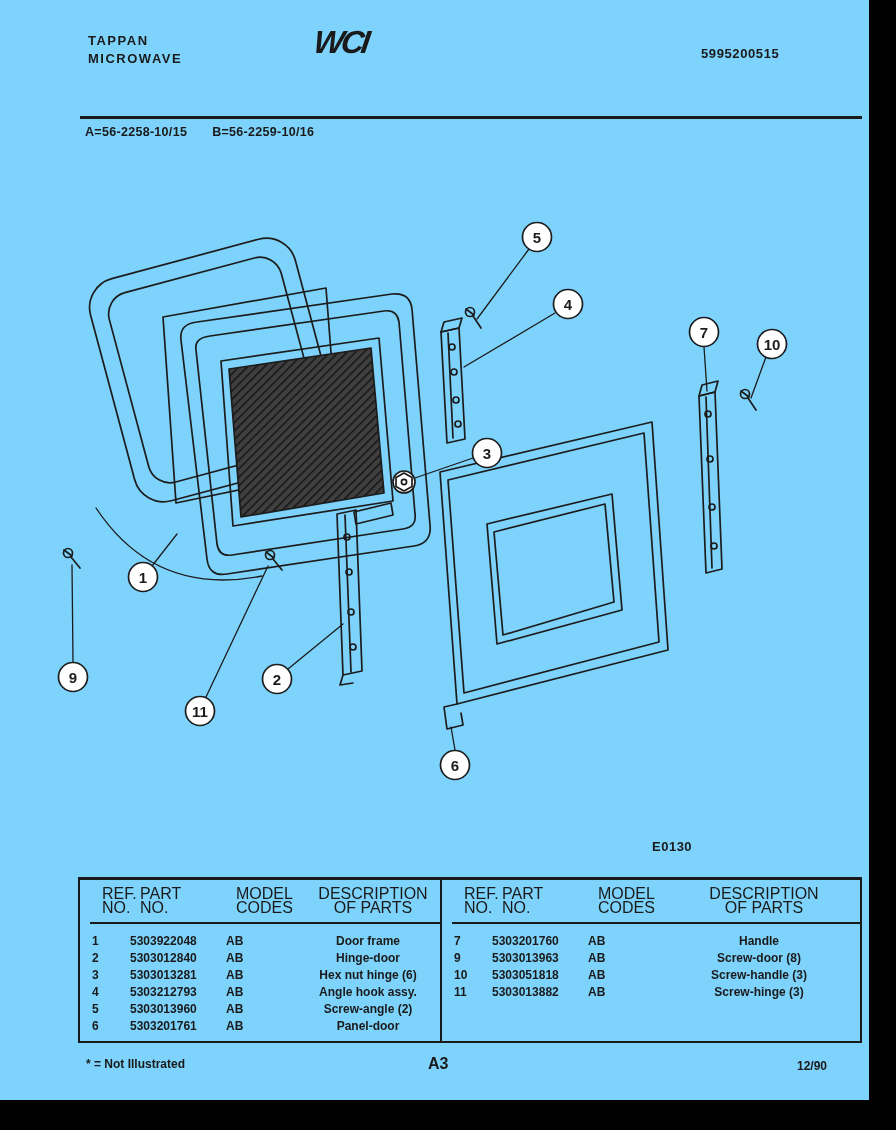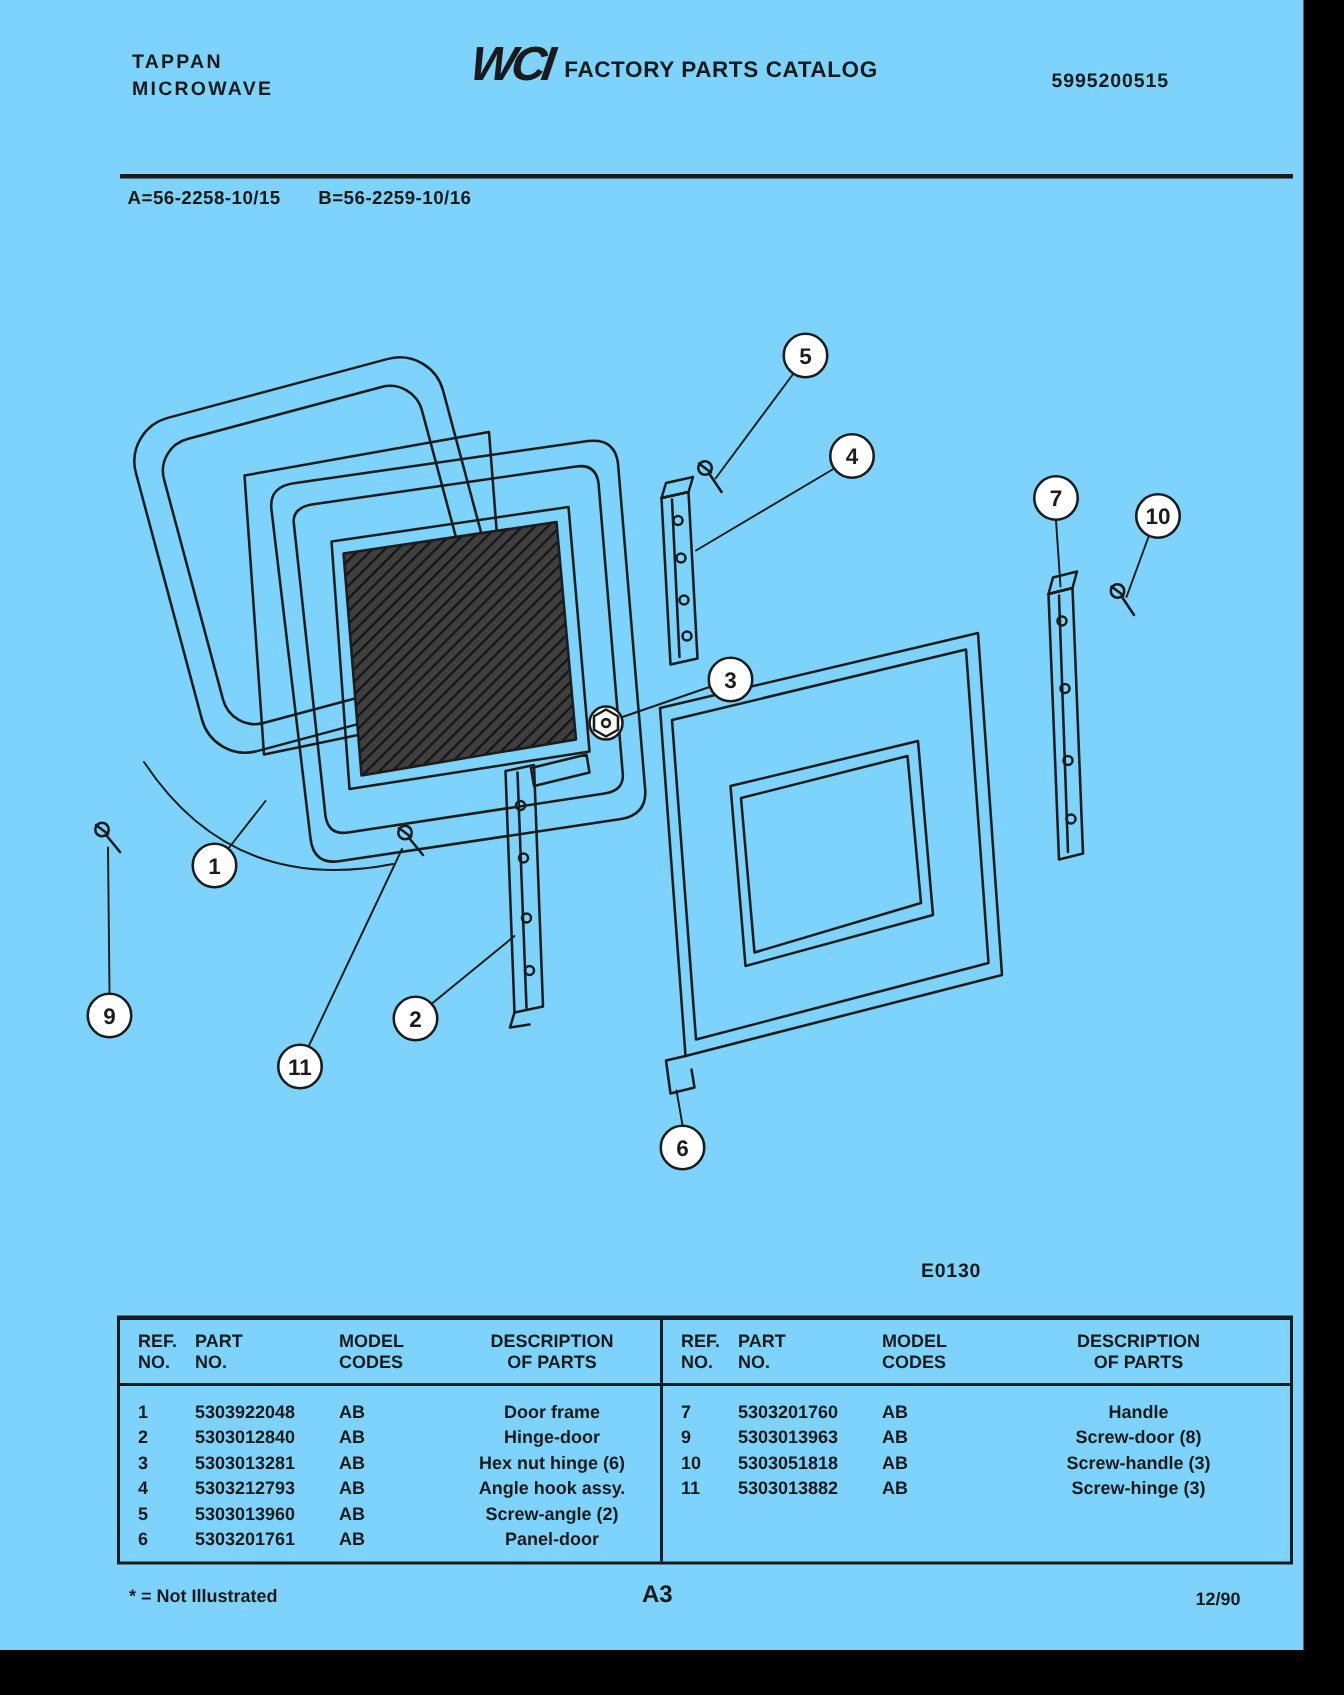--- a/index.html
+++ b/index.html
@@ -10,26 +10,26 @@
   }
   .brand { position:absolute; left:88px; top:32px; font-size:13px; font-weight:bold; letter-spacing:1.5px; line-height:18px; }
   .logo-block { position:absolute; left:314px; top:24px; display:flex; align-items:center; gap:9px; }
   .logo { font-size:32px; font-weight:bold; font-style:italic; letter-spacing:-3px; transform:skewX(-8deg); display:inline-block; }
   .catalog-title { font-size:15px; font-weight:bold; letter-spacing:0.4px; padding-top:7px; }
   .pub-number { position:absolute; left:701px; top:46px; font-size:13px; font-weight:bold; letter-spacing:0.6px; }
   .rule { position:absolute; left:80px; top:116px; width:782px; height:3px; background:#1a1a1a; }
   .model-line { position:absolute; left:85px; top:125px; font-size:12.5px; font-weight:bold; display:flex; gap:25px; letter-spacing:0.3px; }
   .diagram { position:absolute; left:0; top:172px; width:896px; height:660px; }
   .diagram text { font-family:"Liberation Sans", sans-serif; }
-  .figure-code { position:absolute; left:614px; top:839px; font-size:13px; font-weight:bold; letter-spacing:0.5px; }
+  .figure-code { position:absolute; left:652px; top:839px; font-size:13px; font-weight:bold; letter-spacing:0.5px; }
   .parts-table { position:absolute; left:78px; top:877px; width:784px; height:166px; border:2px solid #1a1a1a; border-top-width:3px; display:flex; }
   .table-half { height:100%; }
   .table-half.left { width:362px; border-right:2px solid #1a1a1a; }
   .table-half.right { flex:1; }
-  .thead { display:flex; height:44px; border-bottom:2px solid #1a1a1a; padding:7px 0 0 12px; font-size:12px; font-weight:bold; line-height:14px; }
+  .thead { display:flex; height:44px; border-bottom:2px solid #1a1a1a; padding:7px 0 0 12px; font-size:16px; font-weight:normal; line-height:14px;margin-left:10px; }
   .tbody { padding:9px 0 0 12px; font-size:12px; font-weight:bold; }
   .trow { display:flex; line-height:17px; }
   .col-ref { width:38px; }
   .col-part { width:96px; }
   .col-model { width:74px; }
   .col-desc { flex:1; padding-right:4px;text-align:center; }
   .footnote { position:absolute; left:86px; top:1057px; font-size:12px; font-weight:bold; }
   .page-code { position:absolute; left:428px; top:1055px; font-size:16px; font-weight:bold; }
   .date-code { position:absolute; left:797px; top:1059px; font-size:12px; font-weight:bold; }
   .scan-right { position:absolute; top:0; right:0; width:27px; height:1130px; background:#000; }
@@ -40,21 +40,20 @@
 
 <div class="page">
 
   <div class="brand">
     <div>TAPPAN</div>
     <div>MICROWAVE</div>
   </div>
 
   <div class="logo-block">
     <span class="logo">WCI</span>
-    <span class="catalog-title">FACTORY PARTS CATALOG</span>
   </div>
 
   <div class="pub-number">5995200515</div>
 
   <div class="rule"></div>
 
   <div class="model-line">
     <span>A=56-2258-10/15</span>
     <span>B=56-2259-10/16</span>
   </div>

